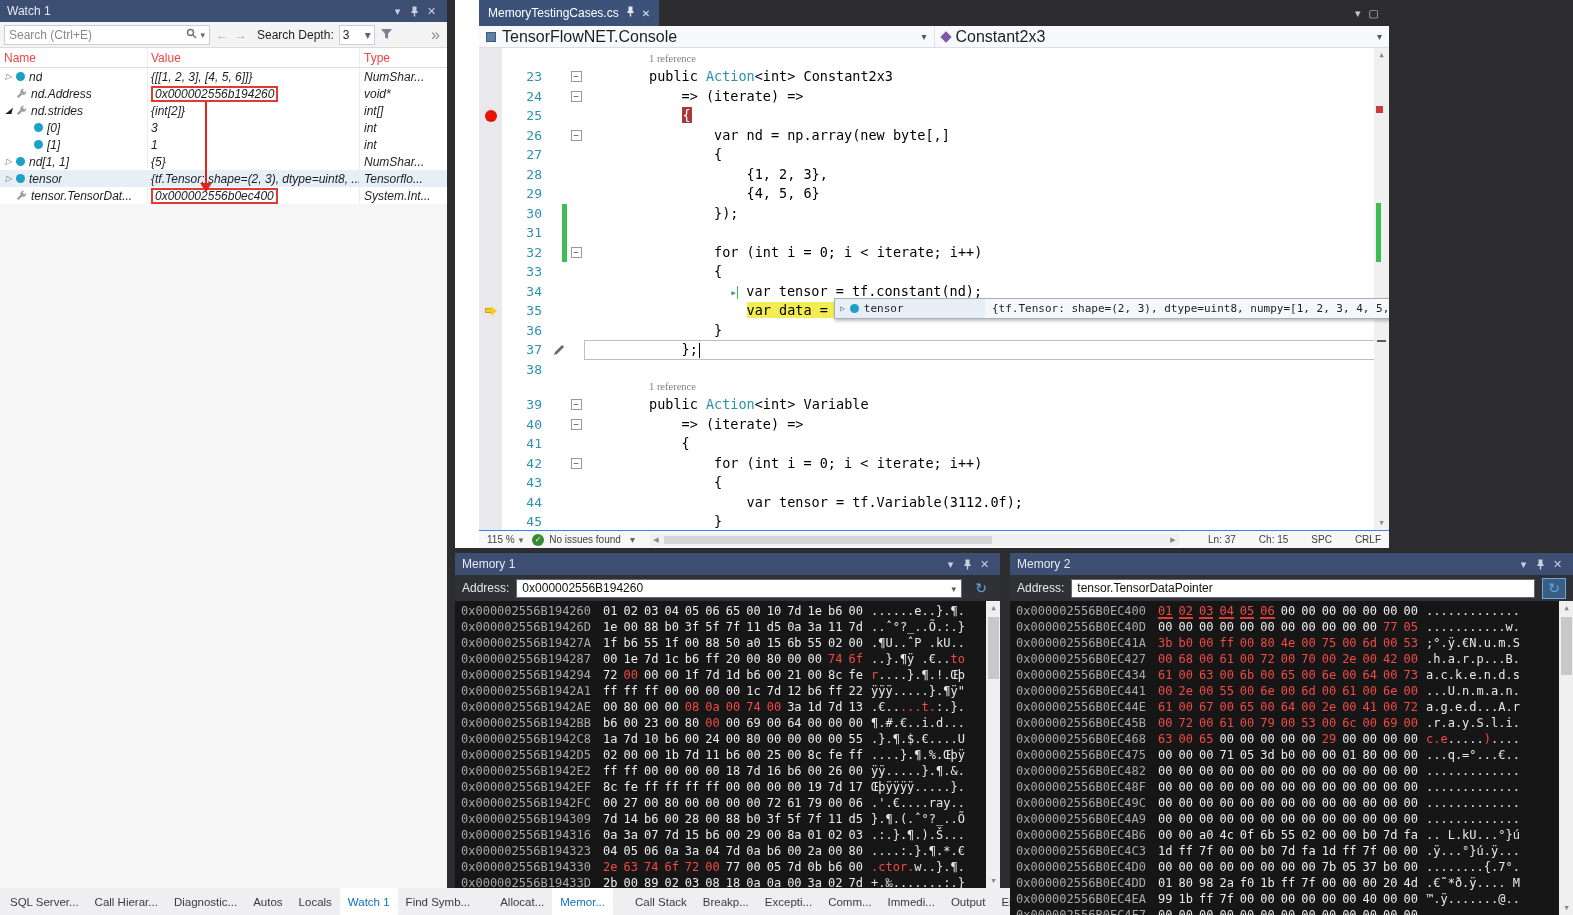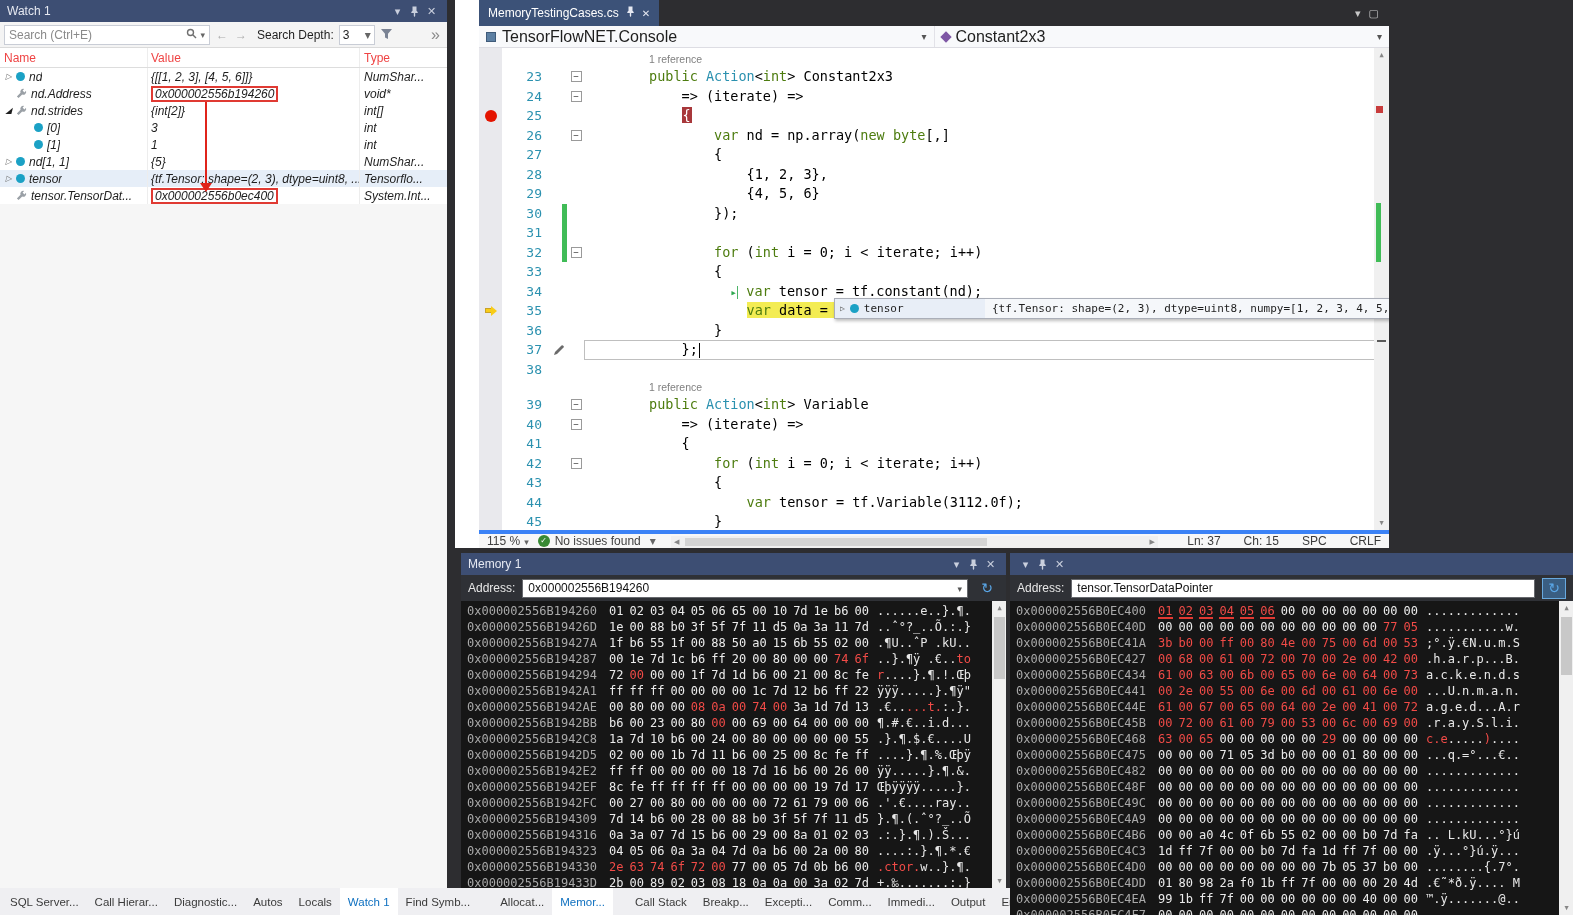--- a/index.html
+++ b/index.html
@@ -54,28 +54,28 @@
   .nav-combo{flex:1;display:flex;align-items:center;padding:0 7px;gap:6px;border-right:1px solid #E2E2E8;}
   .nav-combo .chev{margin-left:auto;color:#555;font-size:10px;}
   .nic{display:inline-block;flex:0 0 auto;}
   .nic-proj{width:10px;height:10px;background:#5C7FA3;border:1px solid #3F5B7A;}
   .nic-class{width:8px;height:8px;background:#C9A227;transform:rotate(45deg);}
   .nic-method{width:8px;height:8px;background:#7E57A5;transform:rotate(45deg);}
 
   .ed-code{position:relative;flex:1;background:#fff;font-family:"DejaVu Sans Mono",monospace;font-size:13.5px;overflow:hidden;padding-top:3px;}
   .ed-code::before{content:"";position:absolute;left:0;top:0;bottom:0;width:23px;background:#E9E9ED;}
   .c-row{height:19.5px;line-height:19.5px;display:flex;position:relative;}
-  .c-lens{height:16px;line-height:16px;display:flex;font-size:10.5px;color:#808080;font-family:Liberation Sans, sans-serif;position:relative;}
+  .c-lens{height:16px;line-height:16px;display:flex;font-size:10.5px;color:#808080;font-family:Liberation Serif, serif;position:relative;}
   .c-lens-text{padding-left:65px;}
   .c-bp{width:23px;flex:0 0 auto;display:flex;align-items:center;justify-content:center;}
   .c-num{width:50px;flex:0 0 auto;text-align:right;padding-right:10px;color:#2B91AF;font-size:13px;}
   .c-sel{width:16px;flex:0 0 auto;display:flex;align-items:center;}
   .c-fold{width:16px;flex:0 0 auto;display:flex;align-items:center;justify-content:center;}
   .c-code{flex:1;white-space:pre;color:#000;}
-  .tok-k{color:#4d7c0f;}
+  .tok-k{color:#000000;}
   .tok-t{color:#2B91AF;}
   .yhl{background:#F3EC53;}
   .bpseg{background:#A8383B;color:#fff;padding:0 1px;}
   .cur-line{outline:1px solid #BFBFBF;outline-offset:-1px;}
   .bp-dot{width:12px;height:12px;border-radius:50%;background:#E41400;}
   .chg-bar{width:5px;height:100%;background:#40BC57;margin-left:10px;}
   .fold-box{width:11px;height:11px;border:1px solid #9A9A9A;background:#fff;color:#444;font-size:9px;line-height:9px;text-align:center;}
   .fold-box::before{content:"−";}
   .step-glyph{display:inline-block;width:16px;color:#2FA84F;font-size:11px;}
   .step-glyph::before{content:"▸▏";}
@@ -93,35 +93,35 @@
 
   .vscroll{position:absolute;right:0;top:0;bottom:0;width:15px;background:#F0F0F0;z-index:8;}
   .sb-up,.sb-down{position:absolute;left:0;width:15px;height:14px;color:#868686;font-size:7px;text-align:center;line-height:14px;}
   .sb-up{top:0;} .sb-down{bottom:0;}
   .sb-up::before{content:"▲";} .sb-down::before{content:"▼";}
   .mark-red{position:absolute;left:2px;top:58px;width:7px;height:7px;background:#C83C3C;}
   .mark-green{position:absolute;left:2px;top:155px;width:5px;height:59px;background:#40BC57;}
   .mark-dark{position:absolute;left:3px;top:292px;width:9px;height:2px;background:#5A5A5A;}
   .sb-thumb{position:absolute;left:2px;width:11px;background:#C8C8C8;}
 
-  .ed-status{height:18px;background:#F7F7F7;border-top:4px solid #3b82f6;display:flex;align-items:flex-end;font-size:12px;color:#424242;padding:0 8px;gap:9px;flex:0 0 auto;}
+  .ed-status{height:18px;background:#F7F7F7;border-top:1px solid #3b82f6;display:flex;align-items:center;font-size:10px;color:#424242;padding:0 8px;gap:9px;flex:0 0 auto;}
   .zoom{display:flex;align-items:center;gap:4px;}
   .zoom .chev::before{color:#666;font-size:9px;}
   .health{display:flex;align-items:center;gap:5px;}
   .ok-dot{width:12px;height:12px;border-radius:50%;background:#388A34;color:#fff;font-size:8px;text-align:center;line-height:12px;display:inline-block;}
   .ok-dot::before{content:"✓";}
   .hscroll{flex:1;height:12px;background:#F0F0F0;display:flex;align-items:center;margin:0 6px;position:relative;}
   .hs-l,.hs-r{color:#868686;font-size:7px;width:12px;text-align:center;}
   .hs-l::before{content:"◀";} .hs-r::before{content:"▶";}
   .hs-thumb{position:absolute;left:14px;width:62%;height:8px;background:#D4D4D4;}
   .st{color:#3B3B3B;margin-left:14px;}
 
   
   .memwin{display:flex;flex-direction:column;background:#161616;}
-  #mem1{position:absolute;left:455px;top:553px;width:545px;height:335px;margin-left:6px;}
+  #mem1{position:absolute;left:455px;top:553px;width:545px;height:335px;}
   #mem2{position:absolute;left:1010px;top:553px;width:563px;height:362px;}
   .mem-addr-row{height:26px;background:#2F3136;display:flex;align-items:center;padding:0 7px;gap:7px;flex:0 0 auto;}
   .addr-label{color:#E8E8E8;font-size:12px;}
   .addr-input{flex:1;height:19px;background:#fff;border:1px solid #66686D;display:flex;align-items:center;padding:0 5px;font-size:12px;color:#111;}
   .addr-input .ai-text{flex:1;overflow:hidden;white-space:nowrap;}
   .addr-input .chev::before{color:#555;font-size:9px;}
   .refresh{width:24px;height:21px;color:#5AA7E8;font-size:14px;display:flex;align-items:center;justify-content:center;}
   .refresh::before{content:"↻";}
   .refresh.hl{background:#3A5E82;border:1px solid #68A9DE;}
   .mem-body{position:relative;flex:1;background:#161616;font-family:"DejaVu Sans Mono",monospace;font-size:12px;line-height:16px;overflow:hidden;padding:2px 0 0 6px;}
@@ -614,20 +614,21 @@
       <div class="vscroll">
         <span class="sb-up"></span>
         <span class="sb-down"></span>
         <span class="sb-thumb" style="top:16px;height:62px;"></span>
       </div>
     </div>
   </div>
 
   <div id="mem2" class="memwin">
     <div class="win-title">
+      <span class="wt-label">Memory 2</span>
       <span class="ticon chev"></span>
       <span class="ticon">
           <svg width="9" height="11" viewBox="0 0 9 11">
             <path d="M2.5 0.5h4v4.2l1.2 1.2v1H5.2v3.2L4.5 11l-.7-.9V6.9H1.3v-1l1.2-1.2z" fill="#C9CFDD"></path>
           </svg>
         </span>
       <span class="ticon xicon"></span>
     </div>
     <div class="mem-addr-row">
       <span class="addr-label">Address:</span>

